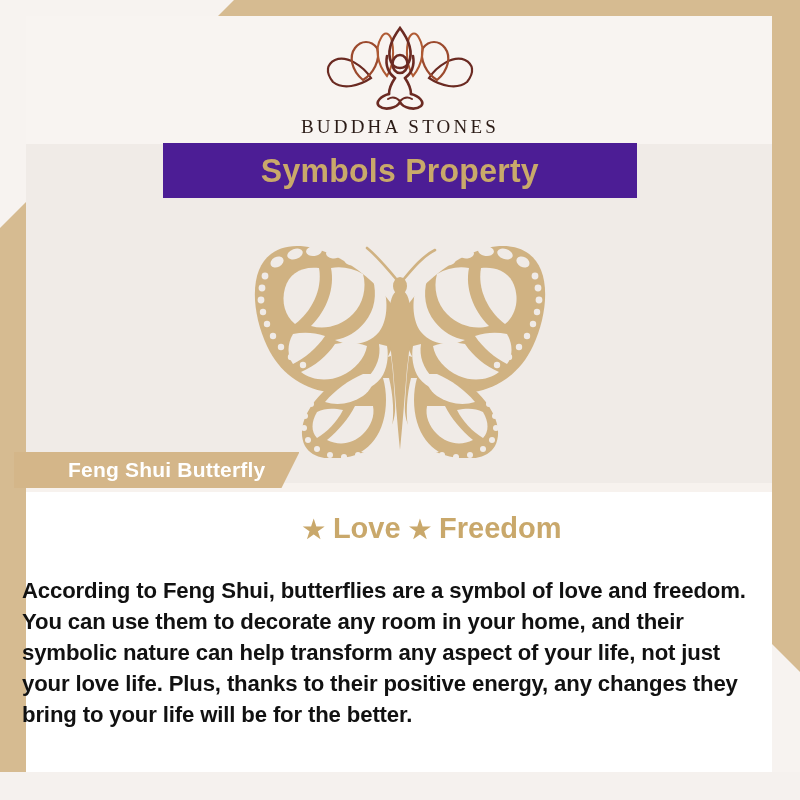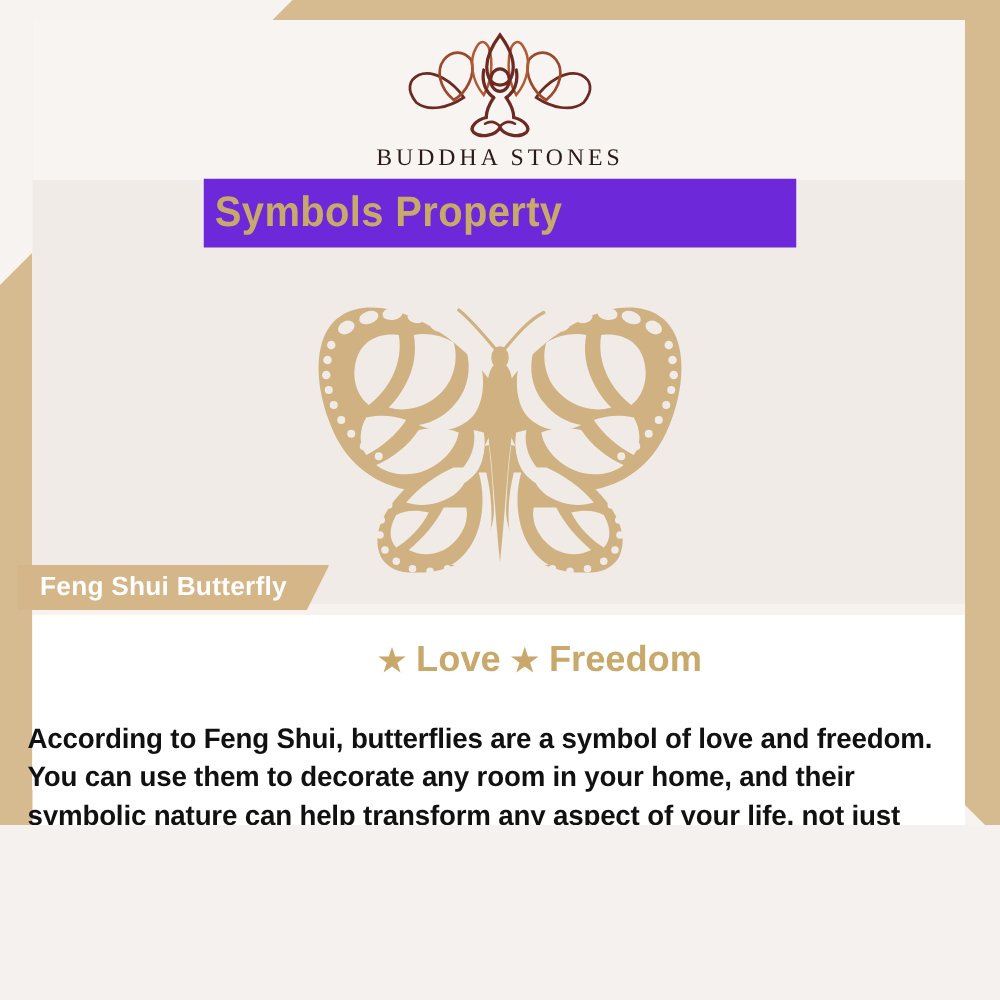--- a/index.html
+++ b/index.html
@@ -10,21 +10,21 @@
     width: 800px;
     height: 800px;
     overflow: hidden;
     background: #F5F1EE;
     font-family: "Liberation Sans", sans-serif;
   }
 
   #page {
     position: relative;
     width: 800px;
-    height: 660px;
+    height: 772px;
     background: #F7F3F0;
     overflow: hidden;
   }
 
   
   .band {
     position: absolute;
     background: #D6BB91;
   }
   
@@ -118,24 +118,24 @@
     font-weight: 400;
   }
 
   
   .title-band {
     position: absolute;
     left: 163px;
     top: 143px;
     width: 474px;
     height: 55px;
-    background: #6d28d9;
+    background: #4c1d95;
     display: flex;
     align-items: center;
-    justify-content: flex-start;
+    justify-content: center;
   }
   .title-text {
     font-family: "Liberation Sans Narrow", "Liberation Sans", sans-serif;
     font-size: 34px;
     font-weight: bold;
     color: #C9A96A;
     letter-spacing: 0.3px;
     transform: scaleX(0.94);
   }
 
@@ -161,20 +161,21 @@
     align-items: center;
     clip-path: polygon(0 0, 100% 0, calc(100% - 18px) 100%, 0 100%);
   }
   .ribbon-text {
     font-family: "Liberation Sans Narrow", "Liberation Sans", sans-serif;
     font-size: 21px;
     font-weight: bold;
     color: #FFFFFF;
     letter-spacing: 0.2px;
     white-space: nowrap;
+    margin-left: 36px;
   }
 
   
   .keywords {
     position: absolute;
     left: 0;
     top: 512px;
     width: 800px;
     text-align: center;
     font-family: "Liberation Sans Narrow", "Liberation Sans", sans-serif;

